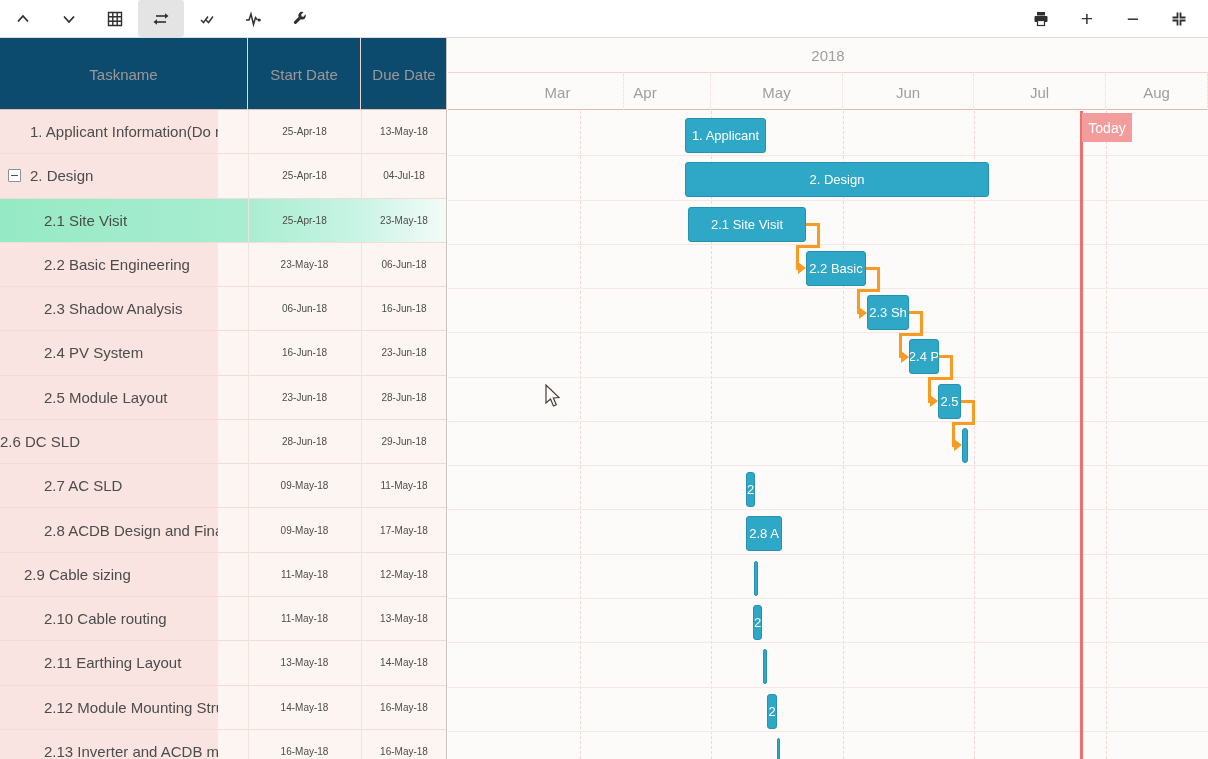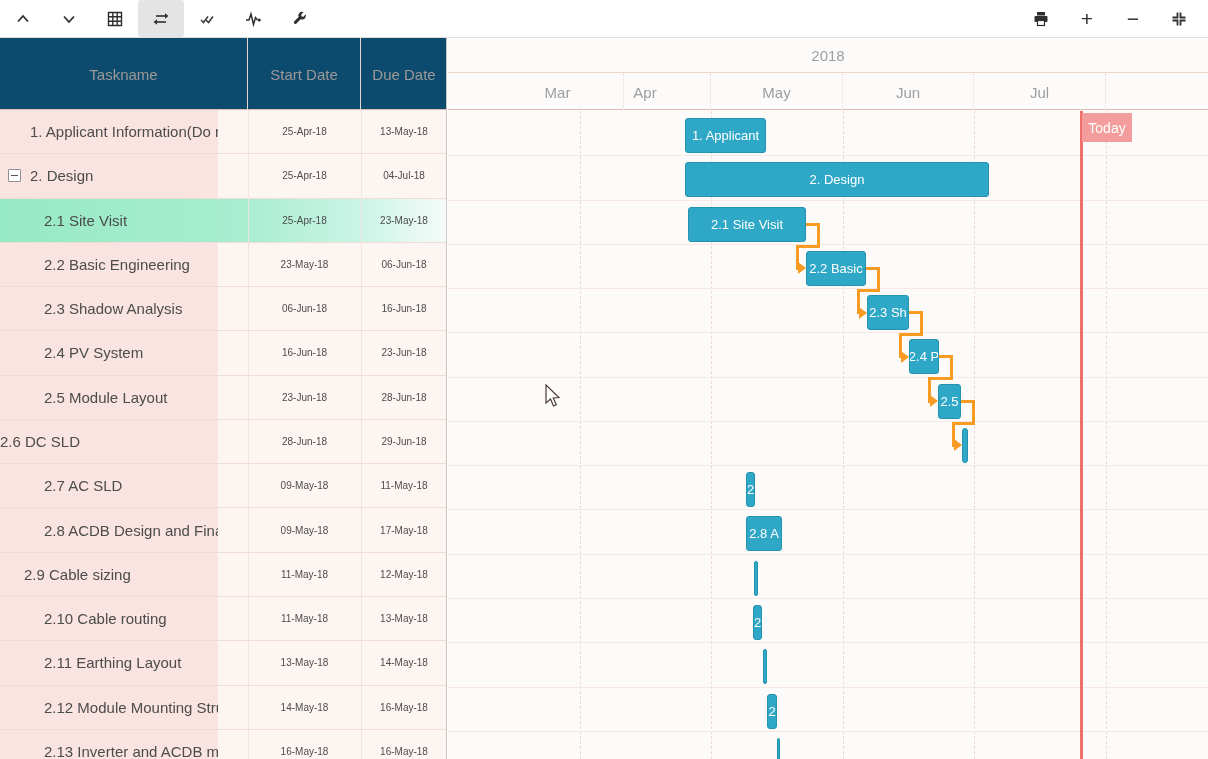--- a/index.html
+++ b/index.html
@@ -251,20 +251,21 @@
   <div id="timeline">
     <div id="year-row">
         <span>2018</span>
       </div>
     <div id="month-row">
         <div class="mcell" style="left: 0px; width: 132px; margin-left: 44px;">Mar</div>
         <div class="mcell" style="left: 132px; width: 131px;">Apr</div>
         <div class="mcell" style="left: 263px; width: 132px;">May</div>
         <div class="mcell" style="left: 395px; width: 131px;">Jun</div>
         <div class="mcell" style="left: 526px; width: 132px;">Jul</div>
+        <div class="mcell" style="left: 658px; width: 102px;">Aug</div>
       </div>
     <div id="chart-body">
       <div id="today-line" style="left: 632px;"></div>
       <div id="today-label" style="left: 634px;">
           <span>Today</span>
         </div>
     <div class="vline" style="left: 132px;"></div>
         <div class="vline" style="left: 263px;"></div>
         <div class="vline" style="left: 395px;"></div>
         <div class="vline" style="left: 526px;"></div>

